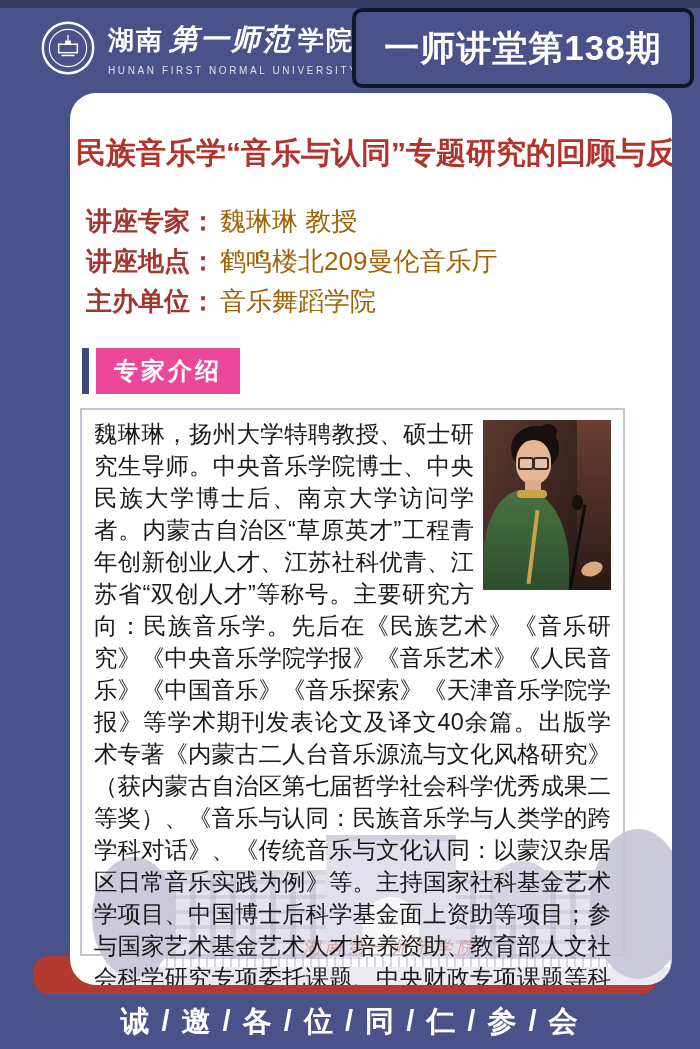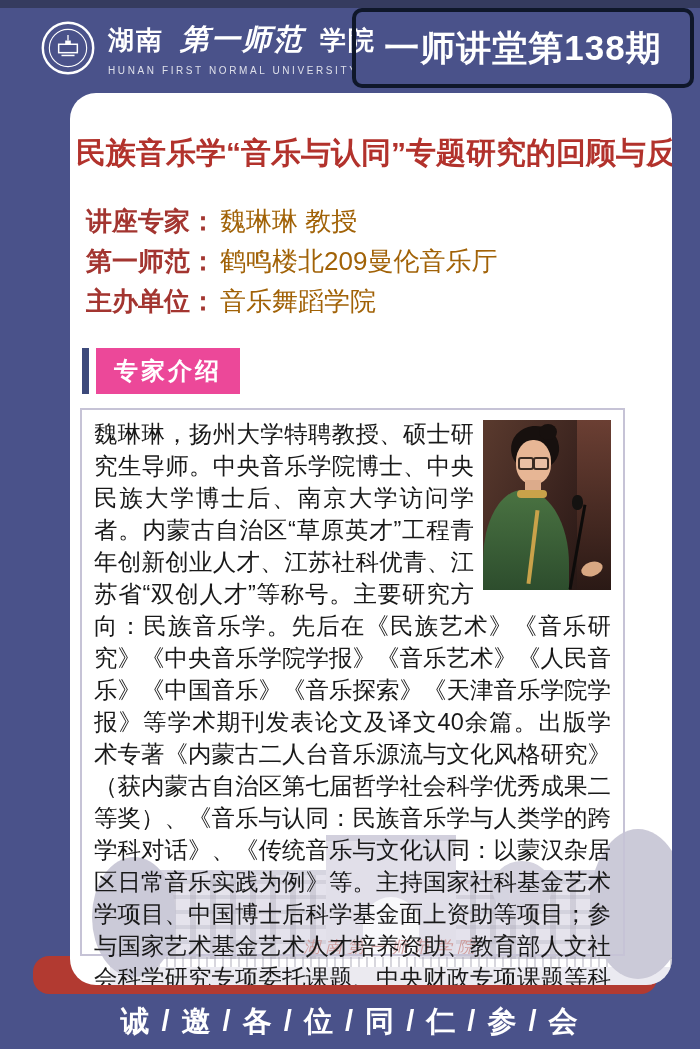--- a/index.html
+++ b/index.html
@@ -8,21 +8,21 @@
     background:#4a528a;
     font-family:"Liberation Sans","DejaVu Sans",sans-serif;
   }
   .top-strip { position:absolute; top:0; left:0; width:700px; height:8px; background:#353b5f; }
 
   
   .brand { position:absolute; left:40px; top:20px; display:flex; align-items:center; }
   .seal { width:56px; height:56px; flex:0 0 auto; }
   .brand-text { margin-left:12px; }
   .brand-cn { color:#ffffff; font-size:26px; font-weight:bold; letter-spacing:2px; white-space:nowrap; }
-  .brand-cn .calli { font-style:italic; font-size:29px; margin:0 16px; font-family:"Liberation Serif","DejaVu Serif",serif; }
+  .brand-cn .calli { font-style:italic; font-size:29px; margin:0 5px; font-family:"Liberation Serif","DejaVu Serif",serif; }
   .brand-en { color:rgba(255,255,255,.82); font-size:10px; letter-spacing:2.6px; margin-top:5px; white-space:nowrap; }
 
   .series-badge {
     position:absolute; left:352px; top:8px; width:334px; height:72px;
     border:4px solid #0f172a; border-radius:10px;
     display:flex; align-items:center; justify-content:center;
   }
   .series-badge span { color:#ffffff; font-size:35px; font-weight:bold; letter-spacing:1px; white-space:nowrap; }
 
   
@@ -141,21 +141,21 @@
 
   <div class="card">
 
     <h1 class="lecture-title">民族音乐学“音乐与认同”专题研究的回顾与反思</h1>
 
     <ul class="info">
       <li>
         <span class="label">讲座专家：</span><span class="value">魏琳琳 教授</span>
       </li>
       <li>
-        <span class="label">第一师范：</span><span class="value">鹤鸣楼北209曼伦音乐厅</span>
+        <span class="label">讲座地点：</span><span class="value">鹤鸣楼北209曼伦音乐厅</span>
       </li>
       <li>
         <span class="label">主办单位：</span><span class="value">音乐舞蹈学院</span>
       </li>
     </ul>
 
     <div class="section">
       <span class="accent-bar"></span>
       <span class="section-box">专家介绍</span>
     </div>

